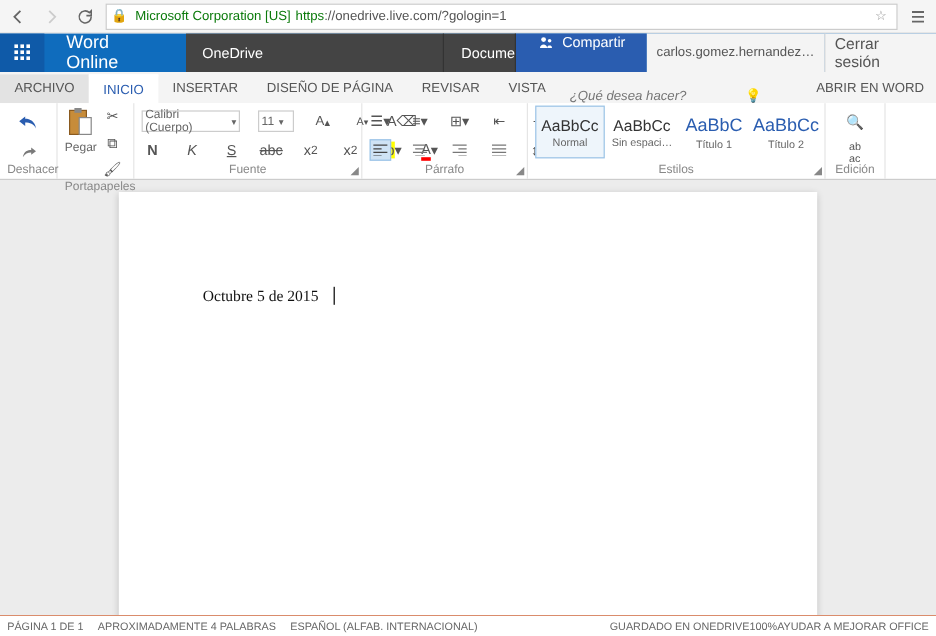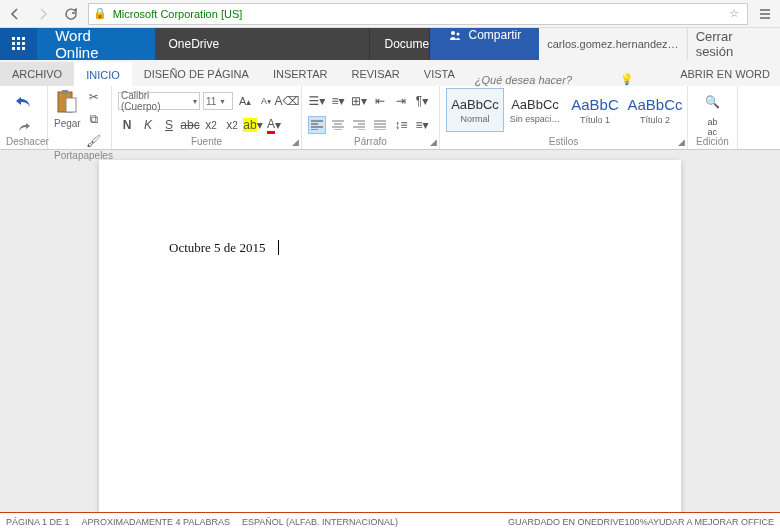--- a/index.html
+++ b/index.html
@@ -29,21 +29,21 @@
 .rtab.active{background:#fff;color:#2a5db0;border-top:2px solid #fff}
 .tellme{flex:0 0 140px;margin-left:8px}
 .tellme input{width:100%;border:none;background:transparent;font-size:11px;color:#888;font-style:italic;outline:none}
 .bulb{color:#f0b000;margin-left:6px}
 .openword{margin-left:auto;padding:0 10px;color:#555;cursor:pointer}
 .ribbon{height:64px;background:#fff;border-bottom:1px solid #ccc;display:flex;font-size:10px;color:#666}
 .rgroup{border-right:1px solid #e5e5e5;display:flex;flex-direction:column;padding:2px 6px 0;position:relative}
 .rgroup-label{text-align:center;font-size:10px;color:#888;margin-top:auto;padding-bottom:2px}
 .rgroup-body{display:flex;align-items:flex-start;gap:4px;flex:1}
 .vstack{display:flex;flex-direction:column;gap:2px;align-items:center}
-.hrow{display:flex;gap:3px;align-items:flex-start}
+.hrow{display:flex;gap:15px;align-items:flex-start}
 .ico-btn{width:18px;height:18px;display:flex;align-items:center;justify-content:center;color:#555;cursor:pointer;font-size:12px}
 .ico-btn.lg{width:28px;height:28px}
 .ico-btn.active{background:#cfe3f5;border:1px solid #9bc3e6}
 .dropdown{display:flex;align-items:center;border:1px solid #ccc;height:18px;padding:0 2px;font-size:10px;background:#fff}
 .dropdown .dd-arr{margin-left:4px;font-size:8px;color:#666}
 .styles-row{display:flex;gap:2px}
 .style-swatch{border:1px solid transparent;width:58px;height:44px;display:flex;flex-direction:column;align-items:center;justify-content:center;cursor:pointer;font-size:9px}
 .style-swatch.sel{border:1px solid #9bc3e6;background:#eef5fb}
 .style-swatch .sample{font-size:13px;color:#333}
 .style-swatch.h1 .sample,.style-swatch.h2 .sample{color:#2a5db0;font-size:15px}
@@ -72,20 +72,21 @@
       </svg>
   </div>
   <div class="nav-btn">
     <svg width="14" height="14" viewBox="0 0 14 14">
         <path d="M12 7a5 5 0 1 1-1.5-3.5L12 2v4H8" stroke="#666" stroke-width="1.3" fill="none"></path>
       </svg>
   </div>
   <div class="url-bar">
     <span class="lock-ico">🔒</span>
     <span class="cert-badge">Microsoft Corporation [US]</span>
+    <span class="url-text"><span class="proto">https</span><span>://onedrive.live.com/?gologin=1</span></span>
     <span class="star-ico">☆</span>
   </div>
   <div class="nav-btn">
     <svg width="14" height="14" viewBox="0 0 14 14">
         <path d="M2 3h10M2 7h10M2 11h10" stroke="#666" stroke-width="1.5"></path>
       </svg>
   </div>
 </div>
 
 <div class="app-header">
@@ -117,22 +118,22 @@
       </svg>
     <span>Compartir</span>
   </div>
   <div class="user-seg">carlos.gomez.hernandez…</div>
   <div class="signout">Cerrar sesión</div>
 </div>
 
 <div class="ribbontabs">
   <div class="rtab archivo">ARCHIVO</div>
   <div class="rtab active">INICIO</div>
+  <div class="rtab">INSERTAR</div>
   <div class="rtab">DISEÑO DE PÁGINA</div>
-  <div class="rtab">INSERTAR</div>
   <div class="rtab">REVISAR</div>
   <div class="rtab">VISTA</div>
   <div class="tellme">
     <input placeholder="¿Qué desea hacer?" style="">
   </div>
   <span class="bulb">💡</span>
   <div class="rtab openword">ABRIR EN WORD</div>
 </div>
 
 <div class="ribbon">

